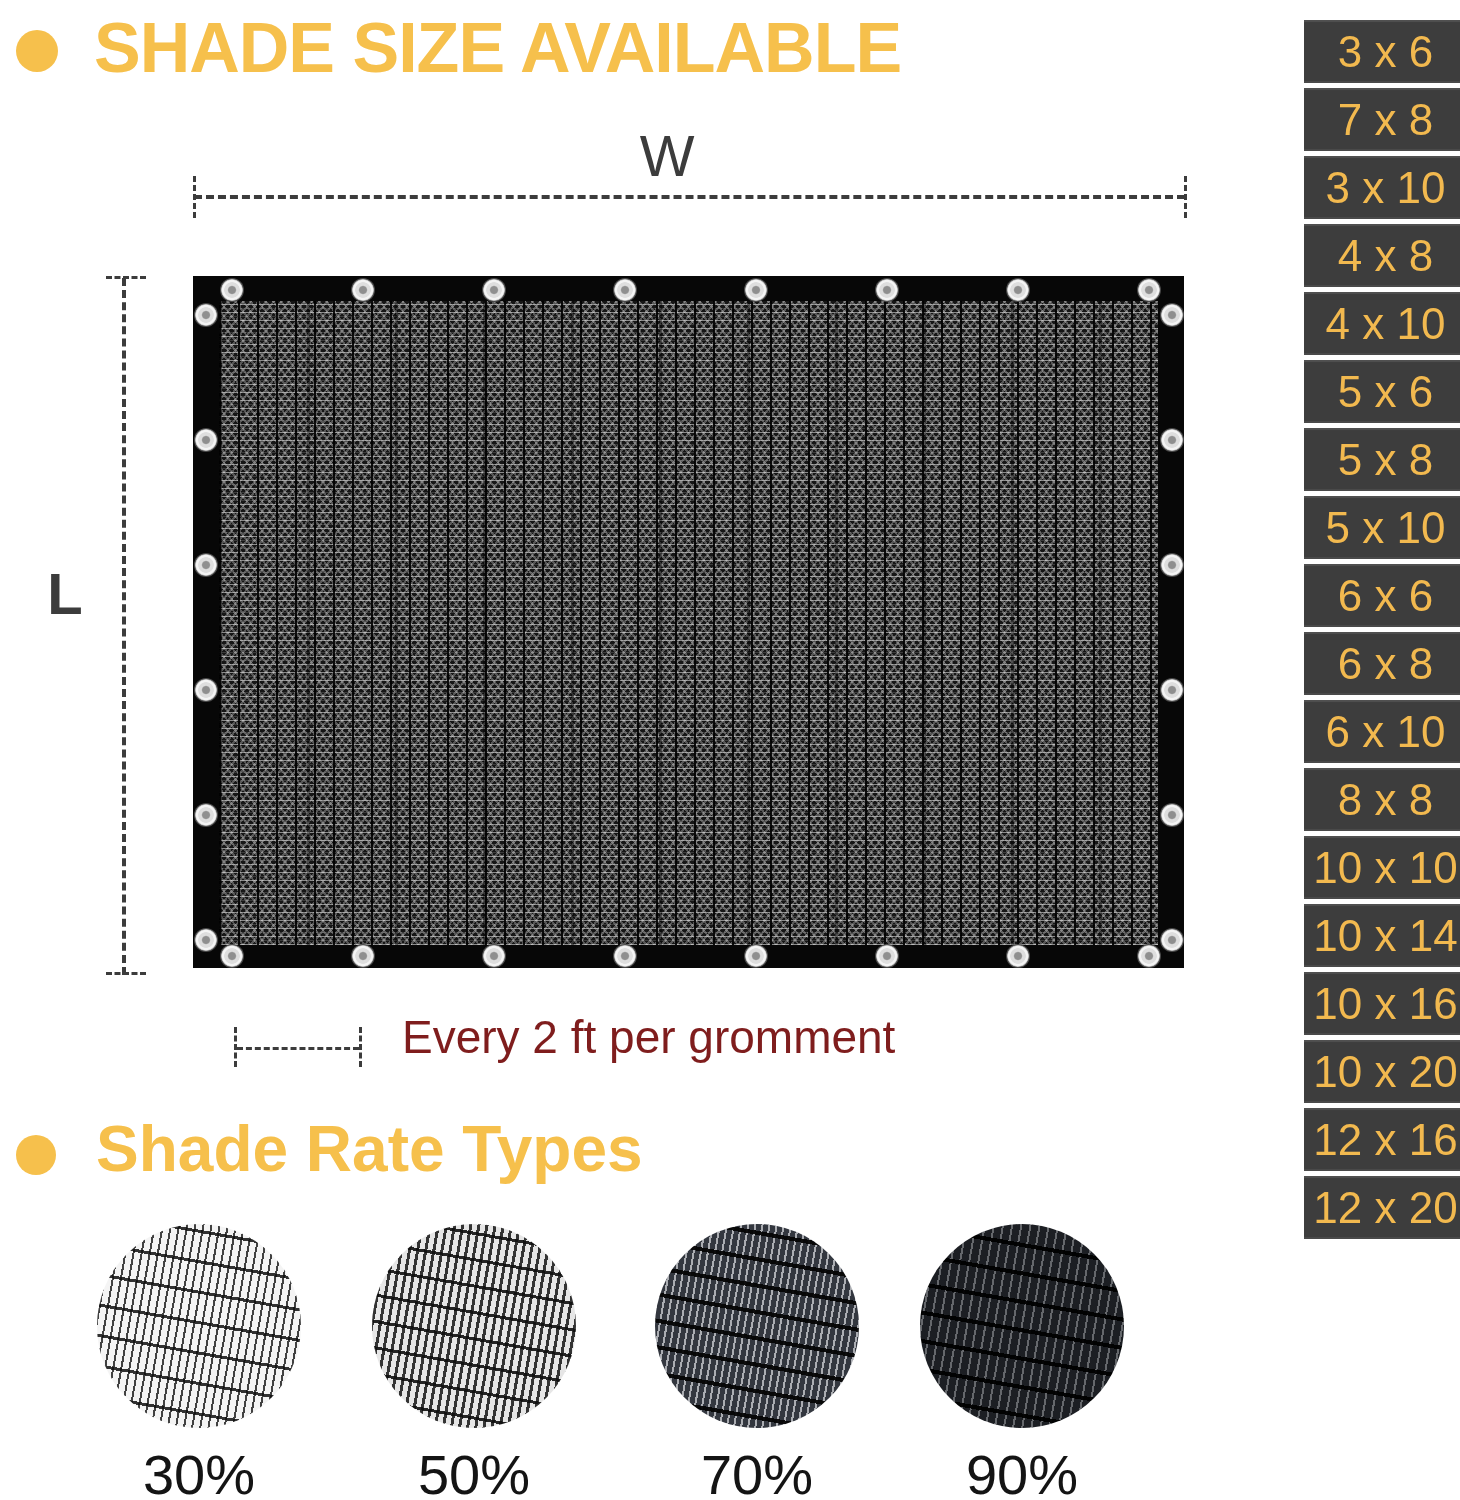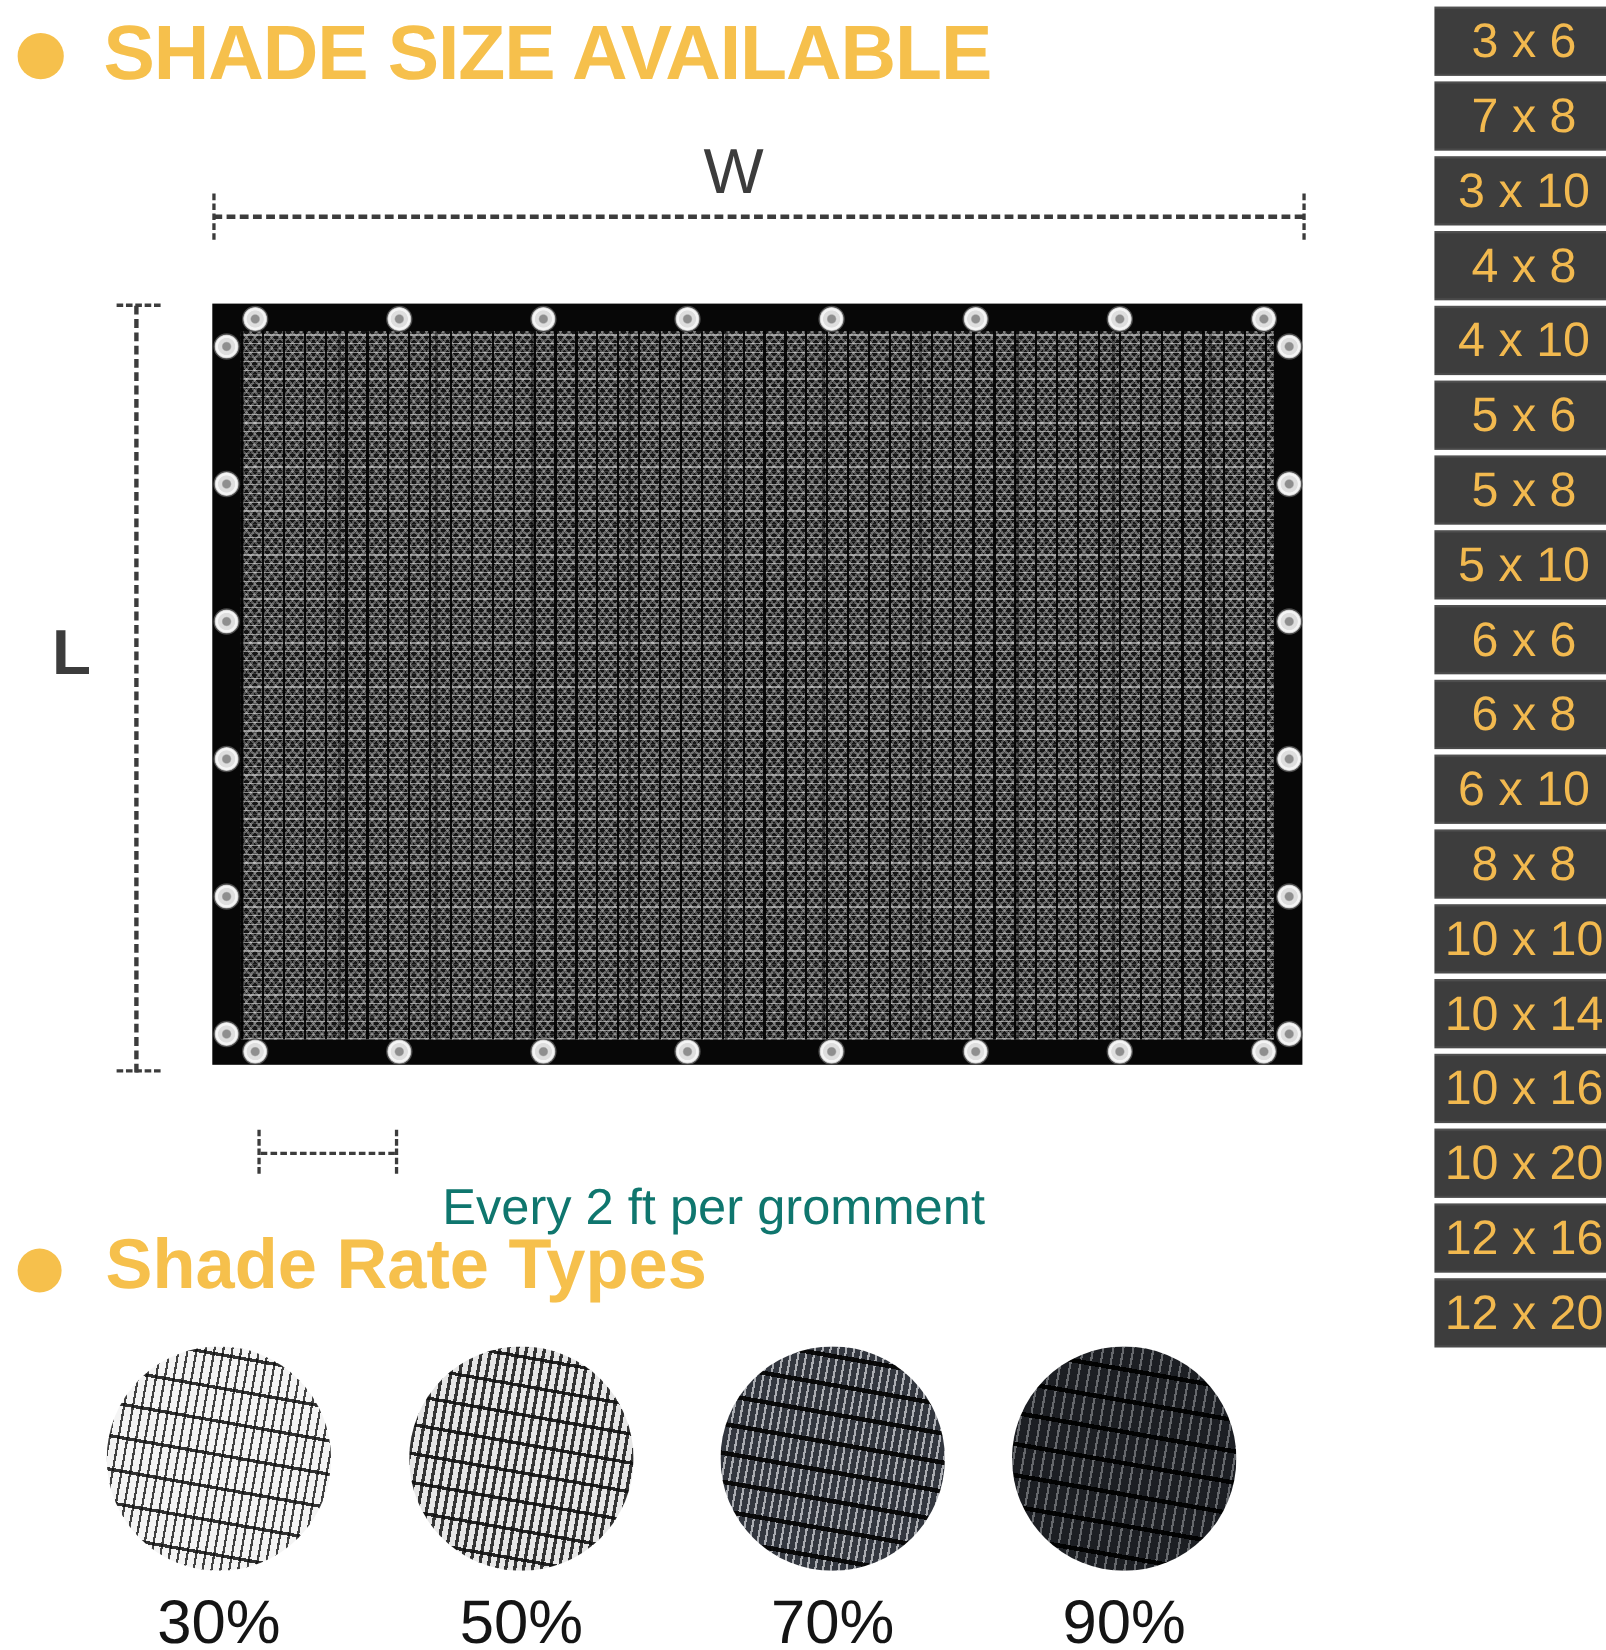--- a/index.html
+++ b/index.html
@@ -41,41 +41,41 @@
   .grommet{position:absolute;width:22px;height:22px;border-radius:50%;transform:translate(-50%,-50%);
     background:radial-gradient(circle at 50% 50%, #8f8f8f 0 22%, #dedede 30% 48%,
                #f4f4f4 52% 62%, #9e9e9e 72%, #c9c9c9 84%, #6e6e6e 100%);
     box-shadow:0 0 0 1px #4a4a4a;}
 
   
   .g-tick{position:absolute;top:1027px;height:40px;border-left:3px dashed var(--dim,#3c3c3c);}
   .g-tick.left{left:222px;}
   .g-tick.right{left:347px;}
   .g-line{position:absolute;left:225px;top:1047px;width:122px;border-top:3px dashed var(--dim,#3c3c3c);}
-  .g-note{position:absolute;left:390px;top:1070px;font-size:46px;color:#0f766e;white-space:nowrap;}
+  .g-note{position:absolute;left:390px;top:1010px;font-size:46px;color:#7f1d1d;white-space:nowrap;}
 
   
   .rate-item{position:absolute;width:204px;text-align:center;}
   .rate-circle{width:204px;height:204px;border-radius:50%;}
   .rate-label{margin-top:14px;font-size:56px;color:#141414;}
   .rate-30 .rate-circle{background-color:#f4f4f4;background-image:
       repeating-linear-gradient(10deg, rgba(15,15,15,.85) 0 3px, rgba(0,0,0,0) 3px 30px),
       repeating-linear-gradient(100deg, rgba(20,20,20,.8) 0 2px, rgba(0,0,0,0) 2px 8px);}
   .rate-50 .rate-circle{background-color:#e6e6e6;background-image:
       repeating-linear-gradient(10deg, rgba(15,15,15,.9) 0 3px, rgba(0,0,0,0) 3px 26px),
       repeating-linear-gradient(100deg, rgba(20,20,20,.85) 0 3px, rgba(0,0,0,0) 3px 8px);}
   .rate-70 .rate-circle{background-color:#444954;background-image:
       repeating-linear-gradient(10deg, rgba(5,5,5,.95) 0 4px, rgba(0,0,0,0) 4px 26px),
       repeating-linear-gradient(100deg, rgba(255,255,255,.55) 0 2px, rgba(0,0,0,.25) 2px 7px);}
   .rate-90 .rate-circle{background-color:#23262c;background-image:
       repeating-linear-gradient(10deg, rgba(0,0,0,.95) 0 4px, rgba(0,0,0,0) 4px 28px),
       repeating-linear-gradient(100deg, rgba(255,255,255,.30) 0 2px, rgba(0,0,0,.2) 2px 9px);}
 
   
-  .size-rail{position:absolute;left:1292px;top:6px;width:130px;}
+  .size-rail{position:absolute;left:1292px;top:20px;width:130px;}
   .size-box{width:163px;height:63px;margin-bottom:5px;background:var(--size-bg,#3d3d3d);
     display:flex;align-items:center;justify-content:center;
     box-shadow:inset 0 2px 1px rgba(255,255,255,.10), inset 0 -2px 1px rgba(255,255,255,.07);}
   .size-box span{font-size:44px;color:var(--size-text,#F2B94F);white-space:nowrap;}
 </style>
 </head>
 <body>
 
 <div id="canvas">
 

